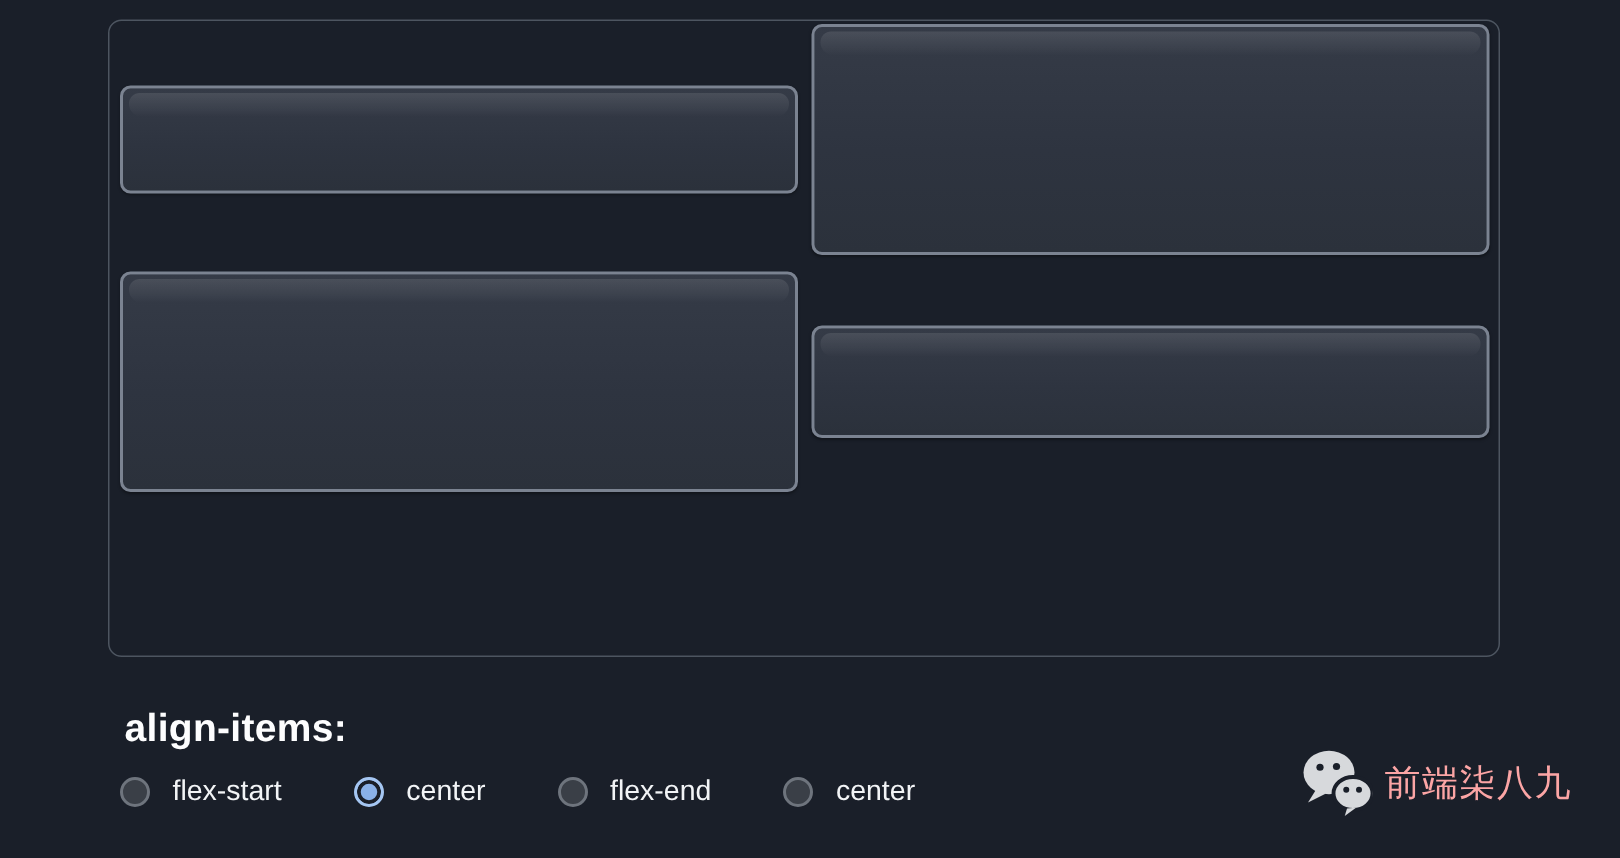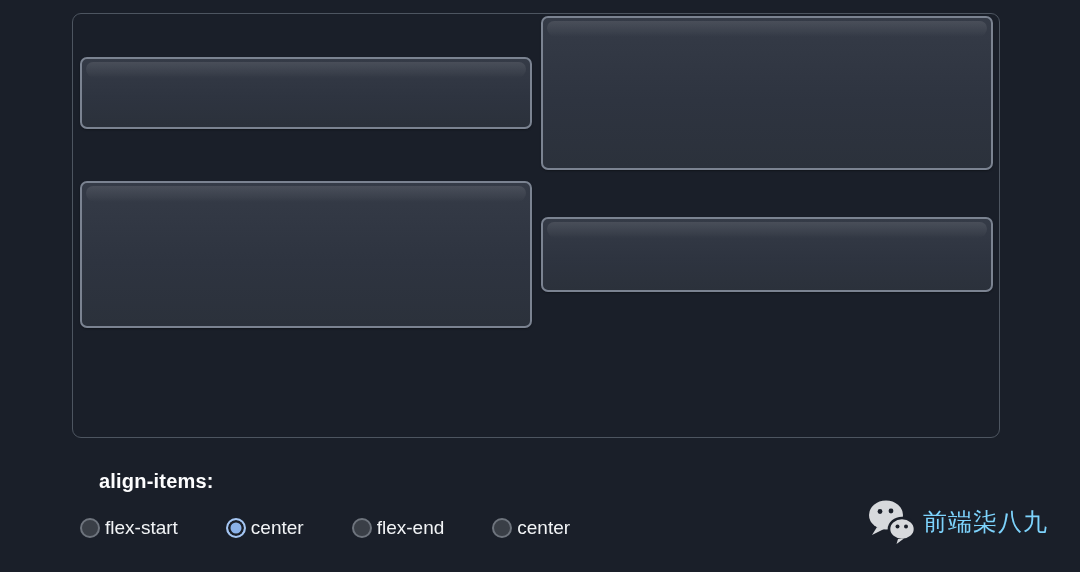--- a/index.html
+++ b/index.html
@@ -48,37 +48,36 @@
   }
   .h-72  { height: 72px; }
   .h-154 { height: 154px; }
   .h-147 { height: 147px; }
   .h-75  { height: 75px; }
 
   
   .controls-label {
     position: absolute;
     left: 83px; top: 470px;
-    font-size: 20px;
+    font-size: 26px;
     font-weight: bold;
     letter-spacing: 0.2px;
     color: #fdfdfe;
-    margin-left: 16px;
   }
   .radio-row {
     position: absolute;
     left: 80px; top: 517px;
     display: flex;
     align-items: center;
     gap: 48px;
   }
   .radio-option {
     display: flex;
     align-items: center;
-    gap: 5px;
+    gap: 15px;
     font-size: 19px;
     color: #f2f4f6;
     cursor: pointer;
   }
   .radio-circle {
     width: 20px; height: 20px;
     border-radius: 50%;
     border: 2px solid #6e747d;
     background: #3a3f47;
     flex: 0 0 auto;
@@ -92,21 +91,21 @@
   
   .watermark {
     position: absolute;
     right: 32px; top: 499px;
     display: flex;
     align-items: center;
     gap: 8px;
   }
   .watermark-text {
     font-size: 24px;
-    color: #7dd3fc;
+    color: #fca5a5;
     letter-spacing: 1px;
     white-space: nowrap;
   }
   .wechat-svg { display: block; }
 </style>
 </head>
 <body>
 
 <div class="flex-container">
   <div class="demo-row row-1">

